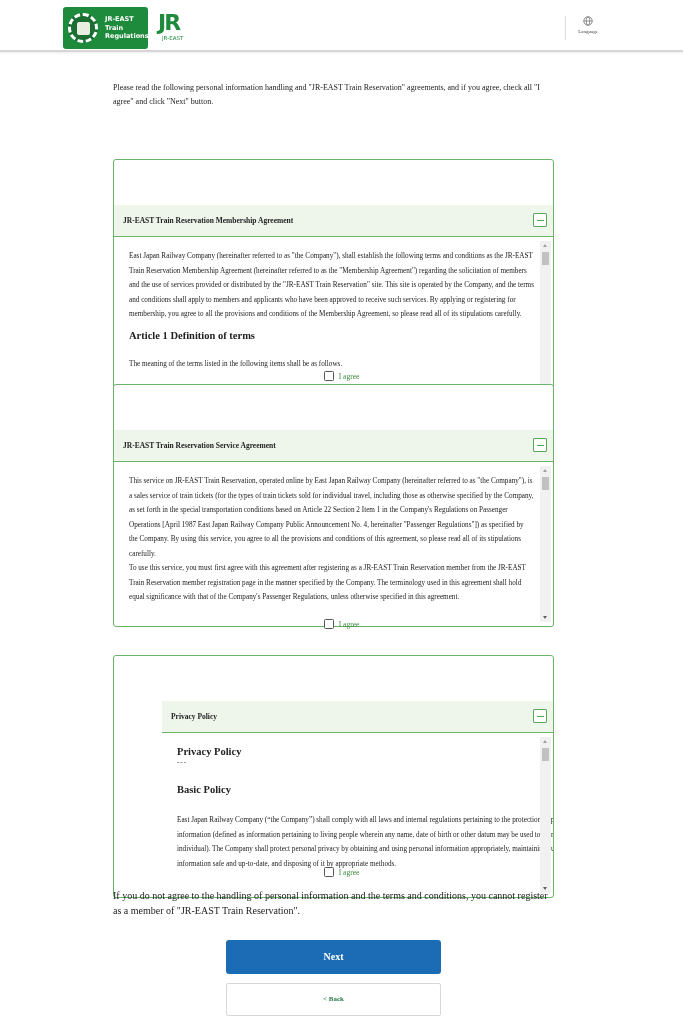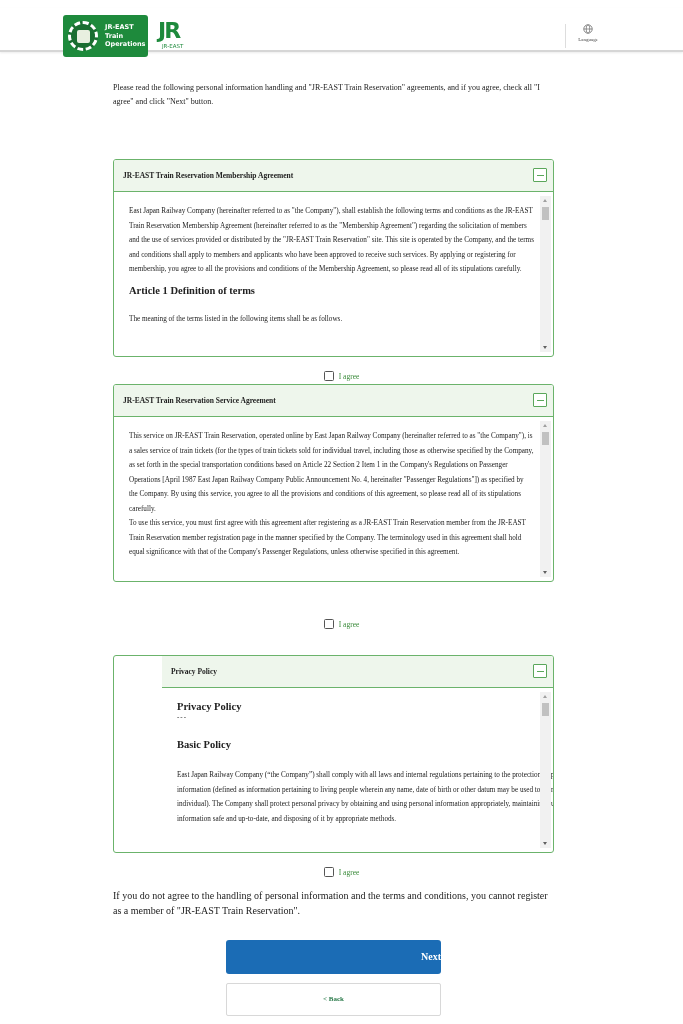--- a/index.html
+++ b/index.html
@@ -1,36 +1,36 @@
 <!DOCTYPE html>
 <html><head>
 <meta charset="utf-8">
 <style>
   * { box-sizing: border-box; margin: 0; padding: 0; }
   html, body { width: 683px; height: 1024px; background: #ffffff; overflow: hidden; }
   body { font-family: "Liberation Serif", "DejaVu Serif", serif; color: #222; font-size: 8px; position: relative; }
 
-  .header { position: absolute; left: 0; top: 8px; width: 683px; height: 44px; background: #fff; border-bottom: 2px solid #d6d6d6; box-shadow: 0 1px 2px rgba(0,0,0,0.08); }
+  .header { position: absolute; left: 0; top: 0; width: 683px; height: 52px; background: #fff; border-bottom: 2px solid #d6d6d6; box-shadow: 0 1px 2px rgba(0,0,0,0.08); }
   .logo-box { position: absolute; left: 63px; top: 7px; width: 85px; height: 42px; background: #1e8a3c; border-radius: 3px; }
   .logo-emblem { position: absolute; left: 5px; top: 6px; width: 30px; height: 30px; border-radius: 50%; border: 3px dashed #fff; background: #1a6e31; }
   .logo-emblem::after { content: ""; position: absolute; left: 6px; top: 6px; width: 13px; height: 13px; background: #e8efe0; border-radius: 2px; }
   .logo-text { position: absolute; left: 42px; top: 8px; color: #fff; font-family: "DejaVu Sans", sans-serif; font-weight: bold; font-size: 6.5px; line-height: 8.5px; }
   .jr-logo { position: absolute; left: 158px; top: 12px; width: 40px; height: 32px; }
   .jr-big { position: absolute; left: 0; top: 0; font-family: "DejaVu Sans", sans-serif; font-weight: bold; font-size: 22px; color: #1e8a3c; letter-spacing: -2px; line-height: 22px; }
   .jr-small { position: absolute; left: 4px; top: 23px; font-family: "DejaVu Sans", sans-serif; font-size: 5.5px; color: #1e8a3c; }
   .lang-divider { position: absolute; left: 565px; top: 16px; width: 1px; height: 24px; background: #ddd; }
   .lang-btn { position: absolute; left: 572px; top: 16px; width: 32px; height: 26px; text-align: center; cursor: pointer; }
   .globe-icon { display: block; margin: 0 auto; width: 10px; height: 10px; }
   .lang-label { display: block; font-size: 5px; color: #444; margin-top: 3px; }
 
   .intro { position: absolute; left: 113px; top: 81px; width: 445px; font-size: 8px; line-height: 14px; color: #222; }
   .intro p + p { margin-top: 13px; }
 
   .agreement { position: absolute; left: 113px; width: 441px; border: 1.5px solid #6bb36b; border-radius: 3px; background: #fff; overflow: hidden; }
-  .agr-head { height: 32px; background: #eef6ec; border-bottom: 1.5px solid #6bb36b; position: relative; }
+  .agr-head { height: 32px; background: #eef6ec; border-bottom: 1.5px solid #6bb36b; position: relative; margin-top: 45px; }
   .agr-title { position: absolute; left: 9px; top: 11px; font-size: 7.5px; font-weight: bold; color: #222; }
   .collapse-btn { position: absolute; right: 6px; top: 8px; width: 14px; height: 14px; border: 1.2px solid #5aa75a; border-radius: 1px; background: #fff; cursor: pointer; }
   .collapse-btn::after { content: ""; position: absolute; left: 2.5px; top: 5.5px; width: 7px; height: 1.2px; background: #5aa75a; }
   .agr-body { position: relative; height: 164px; overflow: hidden; }
   .agr-text { position: absolute; left: 15px; top: 12px; width: 405px; font-size: 7.2px; line-height: 14.5px; color: #222; }
   .agr-text h3 { font-size: 10.5px; font-weight: bold; margin: 7px 0 4px; line-height: 14px; }
   .agr-text h3.pp { margin: 0 0 0 0; }
   .agr-text .dash { display: block; font-size: 7px; line-height: 6px; font-weight: bold; letter-spacing: 1px; margin-bottom: 18px; }
   .agr-text p.gap { margin-top: 14px; }
   .scrollbar { position: absolute; right: 2px; top: 4px; width: 11px; height: 156px; background: #f1f1f1; cursor: pointer; }
@@ -38,33 +38,33 @@
   .scroll-down { position: absolute; left: 3px; bottom: 3px; width: 0; height: 0; border-left: 2.5px solid transparent; border-right: 2.5px solid transparent; border-top: 3px solid #606060; }
   .scroll-thumb { position: absolute; left: 2px; top: 11px; width: 7px; height: 13px; background: #c1c1c1; }
 
   .agree-row { position: absolute; left: 0; width: 683px; text-align: center; height: 14px; }
   .agree-inner { display: inline-flex; align-items: center; cursor: pointer; }
   .checkbox { width: 10px; height: 10px; border: 1px solid #555; border-radius: 1.5px; background: #fff; margin-right: 5px; }
   .agree-label { font-size: 7.5px; color: #3a8a3a; }
 
   .notice { position: absolute; left: 113px; top: 889px; width: 445px; font-size: 10px; line-height: 14.5px; color: #222; }
 
-  .btn-next { position: absolute; left: 226px; top: 940px; width: 215px; height: 34px; background: #1b6cb5; border-radius: 3px; color: #fff; font-weight: bold; font-size: 10px; text-align: right; line-height: 34px; cursor: pointer; }
+  .btn-next { position: absolute; left: 226px; top: 940px; width: 215px; height: 34px; background: #1b6cb5; border-radius: 3px; color: #fff; font-weight: bold; font-size: 10px; text-align: center; line-height: 34px; cursor: pointer; }
   .btn-back { position: absolute; left: 226px; top: 983px; width: 215px; height: 33px; background: #fff; border: 1px solid #d8d8d8; border-radius: 2px; color: #2a7a4a; font-weight: bold; font-size: 7px; text-align: center; line-height: 31px; cursor: pointer; }
 </style>
 </head>
 <body>
 
 <div class="header">
   <div class="logo-box">
     <div class="logo-emblem"></div>
     <div class="logo-text">
       <div>JR-EAST</div>
       <div>Train</div>
-      <div>Operations</div>
+      <div>Regulations</div>
     </div>
   </div>
   <div class="jr-logo">
     <span class="jr-big">JR</span>
     <span class="jr-small">JR-EAST</span>
   </div>
   <div class="lang-divider"></div>
   <div class="lang-btn">
     <svg class="globe-icon" viewBox="0 0 10 10">
       <circle cx="5" cy="5" r="4.2" fill="none" stroke="#555" stroke-width="0.7"></circle>

